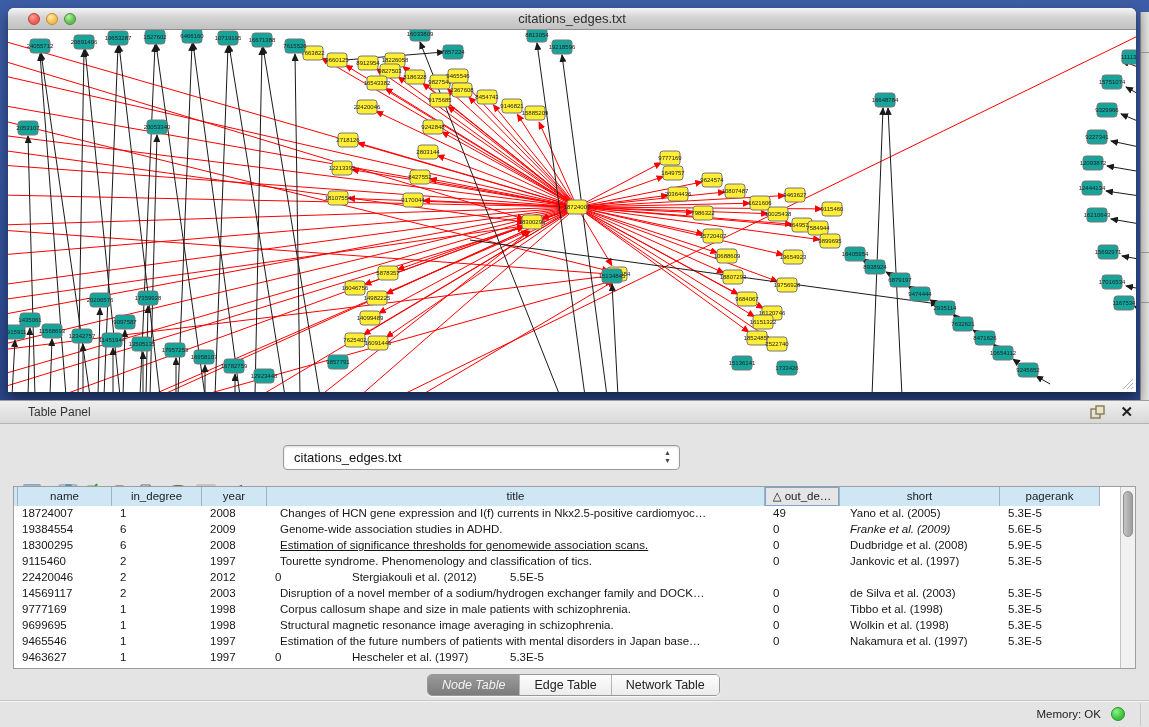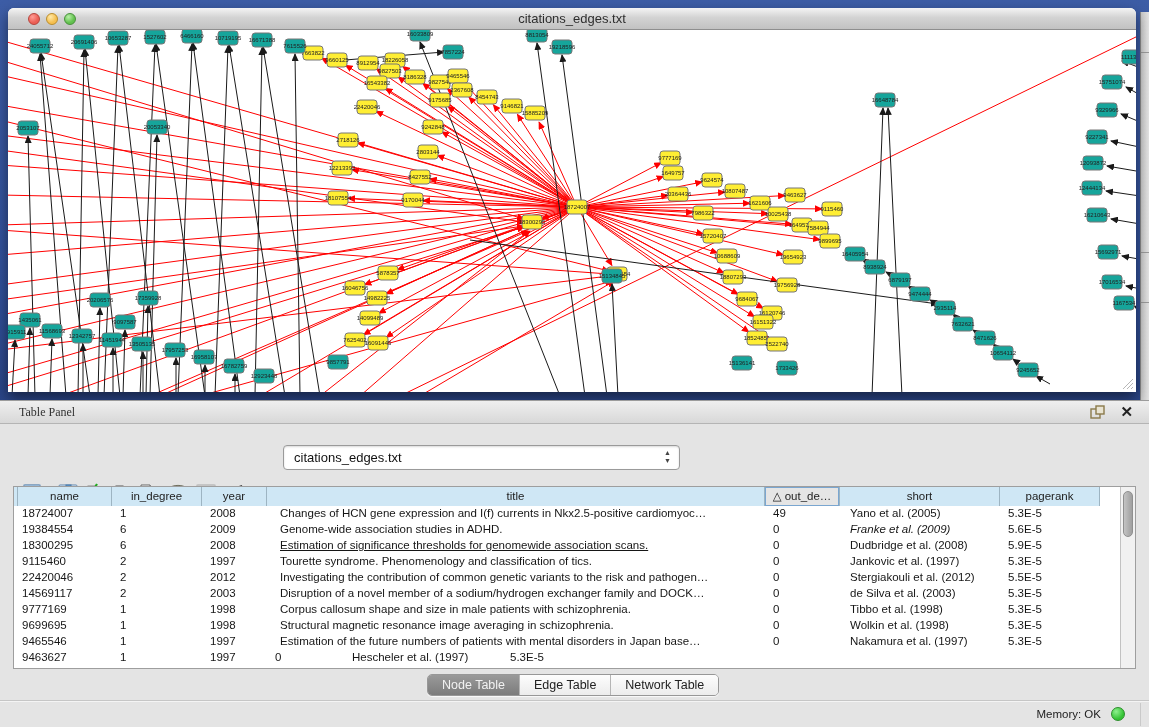--- a/index.html
+++ b/index.html
@@ -24,21 +24,21 @@
     font-size:13px; color:#2e2e2e; }
   .net-content { position:absolute; left:0; top:22px; width:1128px; height:362px;
     background:#fff; overflow:hidden; }
   .resize-grip { position:absolute; right:2px; bottom:2px; width:14px; height:14px; opacity:.7; }
 
   
   .table-panel { position:absolute; left:0; top:400px; width:1149px; height:327px;
     background:#e4e4e4; border-top:1px solid #9c9c9c; }
   .panel-titlebar { position:absolute; left:0; top:0; width:100%; height:23px;
     background:linear-gradient(180deg,#efefef,#d8d8d8); border-bottom:1px solid #b4b4b4; }
-  .panel-title { position:absolute; left:19px; top:4px; font-size:12px; color:#333;font-family:Liberation Serif, serif; }
+  .panel-title { position:absolute; left:28px; top:4px; font-size:12px; color:#333; }
   .float-icon { position:absolute; right:44px; top:4px; width:15px; height:15px; }
   .close-icon { position:absolute; right:16px; top:2px; font-size:15px; font-weight:bold; color:#222; cursor:default; }
 
   .toolbar { position:absolute; left:0; top:36px; width:100%; height:44px; }
   .tb-btn { position:absolute; top:6px; width:28px; height:30px; display:flex; align-items:flex-start; justify-content:center;margin-top:40px; }
   .fx-label { font-size:15px; font-style:italic; font-family:"Liberation Serif", serif; color:#222; }
   .fx-label .sm { font-size:10px; }
   .combo { position:absolute; left:283px; top:8px; width:397px; height:25px; background:#fff;
     border:1px solid #9a9a9a; border-radius:4px; box-shadow:inset 0 1px 2px rgba(0,0,0,.15);
     font-size:13px; color:#111; line-height:23px; padding-left:10px; }
@@ -58,21 +58,21 @@
     background:#f1f1f1; border-left:1px solid #c2c2c2; }
   .vthumb { position:absolute; left:2px; top:4px; width:10px; height:46px;
     background:linear-gradient(90deg,#c4c4c4,#9f9f9f); border-radius:5px; border:1px solid #8f8f8f; }
 
   .tabs { position:absolute; left:0; top:273px; width:100%; height:24px; }
   .seg-control { position:absolute; left:427px; top:0; height:22px; display:flex;
     border:1px solid #979797; border-radius:5px; overflow:hidden;
     box-shadow:0 1px 1px rgba(255,255,255,.8); }
   .seg { height:100%; padding:0 14px; font-size:12.5px; line-height:21px; text-align:center;
     background:linear-gradient(180deg,#fdfdfd,#ececec); color:#222; border-right:1px solid #b5b5b5; }
-  .seg.active { background:linear-gradient(180deg,#9a9a9a,#7c7c7c); color:#f2f2f2; }
+  .seg.active { background:linear-gradient(180deg,#9a9a9a,#7c7c7c); color:#f2f2f2;font-style:italic; }
   .seg:last-child { border-right:none; }
 
   .statusbar { position:absolute; left:0; bottom:0; width:100%; height:27px;
     border-top:1px solid #c6c6c6; box-shadow:inset 0 1px 0 #f4f4f4; }
   .mem-label { position:absolute; right:48px; top:7px; font-size:11.5px; color:#222; }
   .mem-dot { position:absolute; right:24px; top:6px; width:14px; height:14px; border-radius:50%;
     background:radial-gradient(circle at 35% 30%,#8ef08e,#35c335 65%); border:1px solid #2b8f2b; }
   .status-divider { position:absolute; right:8px; top:2px; width:1px; height:23px; background:#c9c9c9; }
 </style>
 </head>
@@ -788,21 +788,20 @@
             <div class="td" style="width: 498px; padding-left: 13px;">Tourette syndrome. Phenomenology and classification of tics.</div>
             <div class="td" style="width: 75px; padding-left: 8px;">0</div>
             <div class="td" style="width: 160px; padding-left: 10px;">Jankovic et al. (1997)</div>
             <div class="td" style="width: 100px; padding-left: 8px;">5.3E-5</div>
           </div>
           <div class="trow" style="top: 83px;">
             <div class="td" style="width: 4px; padding-left: 0px;"></div>
             <div class="td" style="width: 94px; padding-left: 4px;">22420046</div>
             <div class="td" style="width: 90px; padding-left: 8px;">2</div>
             <div class="td" style="width: 65px; padding-left: 8px;">2012</div>
-            <div class="td" style="width: 498px; padding-left: 13px;">Investigating the contribution of common genetic variants to the risk and pathogen…</div>
             <div class="td" style="width: 75px; padding-left: 8px;">0</div>
             <div class="td" style="width: 160px; padding-left: 10px;">Stergiakouli et al. (2012)</div>
             <div class="td" style="width: 100px; padding-left: 8px;">5.5E-5</div>
           </div>
           <div class="trow" style="top: 99px;">
             <div class="td" style="width: 4px; padding-left: 0px;"></div>
             <div class="td" style="width: 94px; padding-left: 4px;">14569117</div>
             <div class="td" style="width: 90px; padding-left: 8px;">2</div>
             <div class="td" style="width: 65px; padding-left: 8px;">2003</div>
             <div class="td" style="width: 498px; padding-left: 13px;">Disruption of a novel member of a sodium/hydrogen exchanger family and DOCK…</div>

